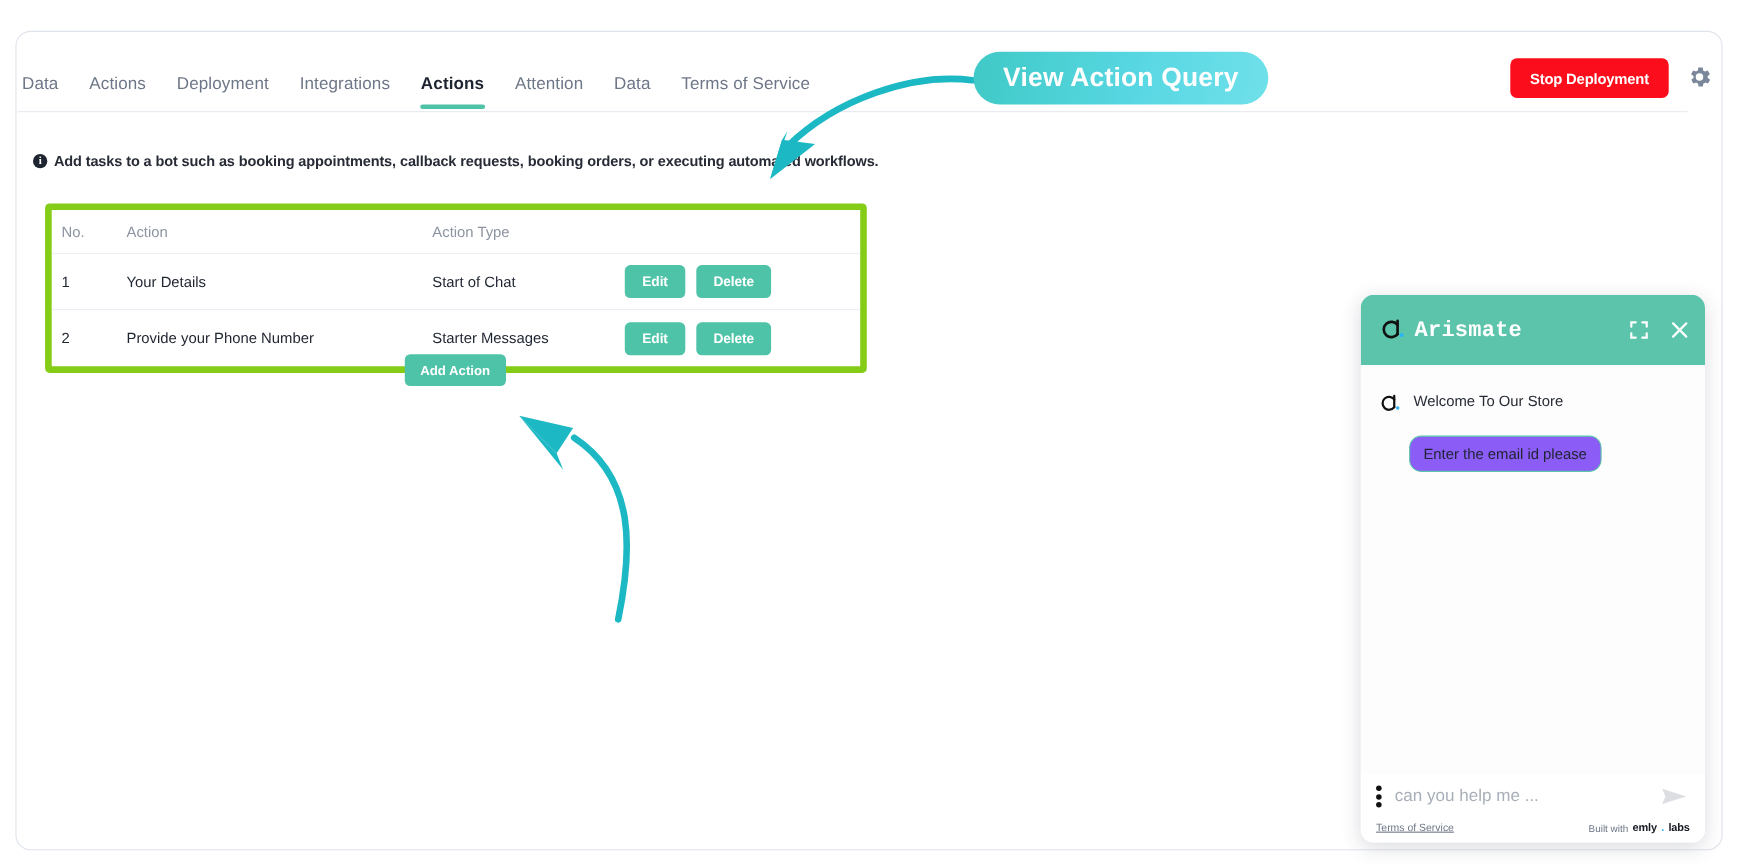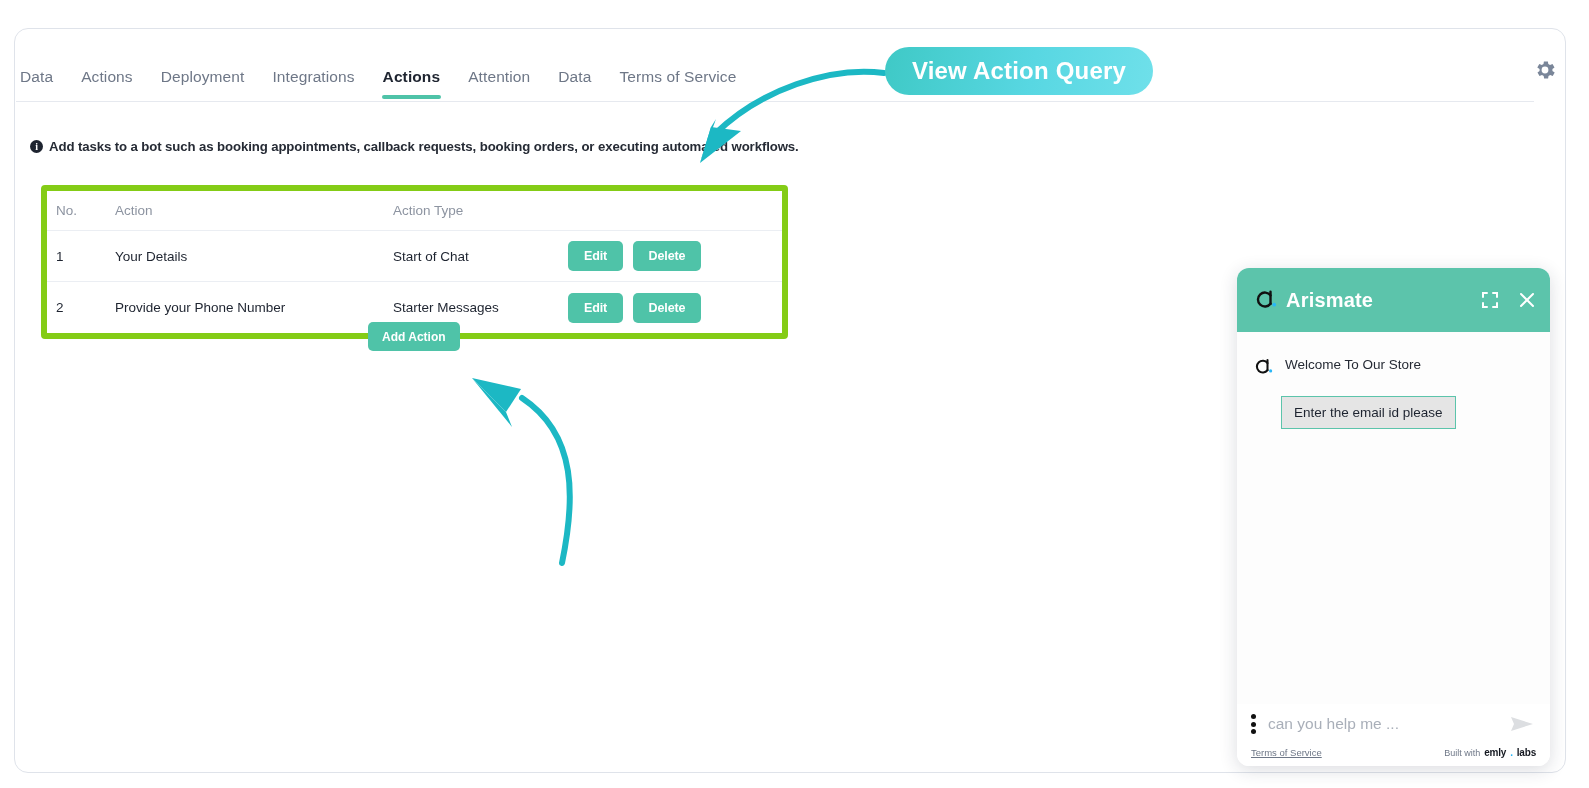--- a/index.html
+++ b/index.html
@@ -178,43 +178,43 @@
   }
   .chat-head {
     height: 64px;
     background: #5cc4ab;
     display: flex; align-items: center;
     padding: 0 14px;
     gap: 9px;
     flex: 0 0 auto;
   }
   .logo-a { width: 26px; height: 26px; flex: 0 0 auto; }
-  .chat-title { font-size: 20px; font-weight: bold; color: #ffffff; letter-spacing: .2px; flex: 1; }
+  .chat-title { font-size: 20px; font-weight: bold; color: #ffffff; letter-spacing: .2px; flex: 1; font-family: Liberation Mono, monospace; }
   .head-ic { width: 18px; height: 18px; cursor: pointer; flex: 0 0 auto; }
   .head-ic.close { margin-left: 10px; }
 
   .chat-body {
     flex: 1;
     background: #fdfdfd;
     padding: 22px 14px 0 14px;
     position: relative;
     overflow: hidden;
   }
   .msg-row { display: flex; align-items: flex-start; gap: 12px; }
   .msg-ava { width: 22px; height: 22px; flex: 0 0 auto; margin-top: 2px; }
   .msg-txt { font-size: 13.5px; color: #262b35; padding-top: 3px; }
   .chip {
     margin: 18px 4px 0 30px;
     display: inline-block;
     border: 1.6px solid #5cc4ab;
-    border-radius: 0;
+    border-radius: 11px;
     padding: 8px 12px;
     font-size: 13.5px;
     color: #1e2430;
-    background: #e5e5e5;
+    background: #8b5cf6;
     cursor: pointer;
   }
 
   .chat-foot { flex: 0 0 auto; padding: 0 14px 8px 14px; background: #fff; }
   .input-row { display: flex; align-items: center; gap: 12px; height: 40px; }
   .dots { width: 5px; height: 20px; display: flex; flex-direction: column; justify-content: space-between; cursor: pointer; flex: 0 0 auto; }
   .dots i { display: block; width: 5px; height: 5px; border-radius: 50%; background: #111; }
   .chat-input {
     flex: 1; border: none; outline: none;
     font-size: 15.5px; color: #1e2430;
@@ -276,20 +276,21 @@
       <div class="c-type td">Starter Messages</div>
       <div class="c-btns">
         <button class="btn-sm">Edit</button>
         <button class="btn-sm wide">Delete</button>
       </div>
     </div>
   </div>
 
   <button class="add-action">Add Action</button>
 
+  <button class="stop-deploy">Stop Deployment</button>
   <div class="gear">
     <svg viewBox="0 0 24 24" width="24" height="24">
       <path fill="#7a8699" d="M19.4 13a7.8 7.8 0 0 0 0-2l2.1-1.6-2-3.4-2.5 1a7.7 7.7 0 0 0-1.7-1l-.4-2.6h-4l-.4 2.6c-.6.2-1.2.6-1.7 1l-2.5-1-2 3.4L6.6 11a7.8 7.8 0 0 0 0 2l-2.1 1.6 2 3.4 2.5-1c.5.4 1.1.8 1.7 1l.4 2.6h4l.4-2.6c.6-.2 1.2-.6 1.7-1l2.5 1 2-3.4-2.3-1.6zM12 15.4A3.4 3.4 0 1 1 12 8.6a3.4 3.4 0 0 1 0 6.8z"></path>
     </svg>
   </div>
 
   <svg class="arrows">
 
     <path d="M884 73 C 830 66, 760 90, 716 133" stroke="#1cb8c4" stroke-width="6" fill="none" stroke-linecap="round"></path>
     <path d="M700 163 L 741 131 L 711 127 Z" fill="#1cb8c4"></path>

